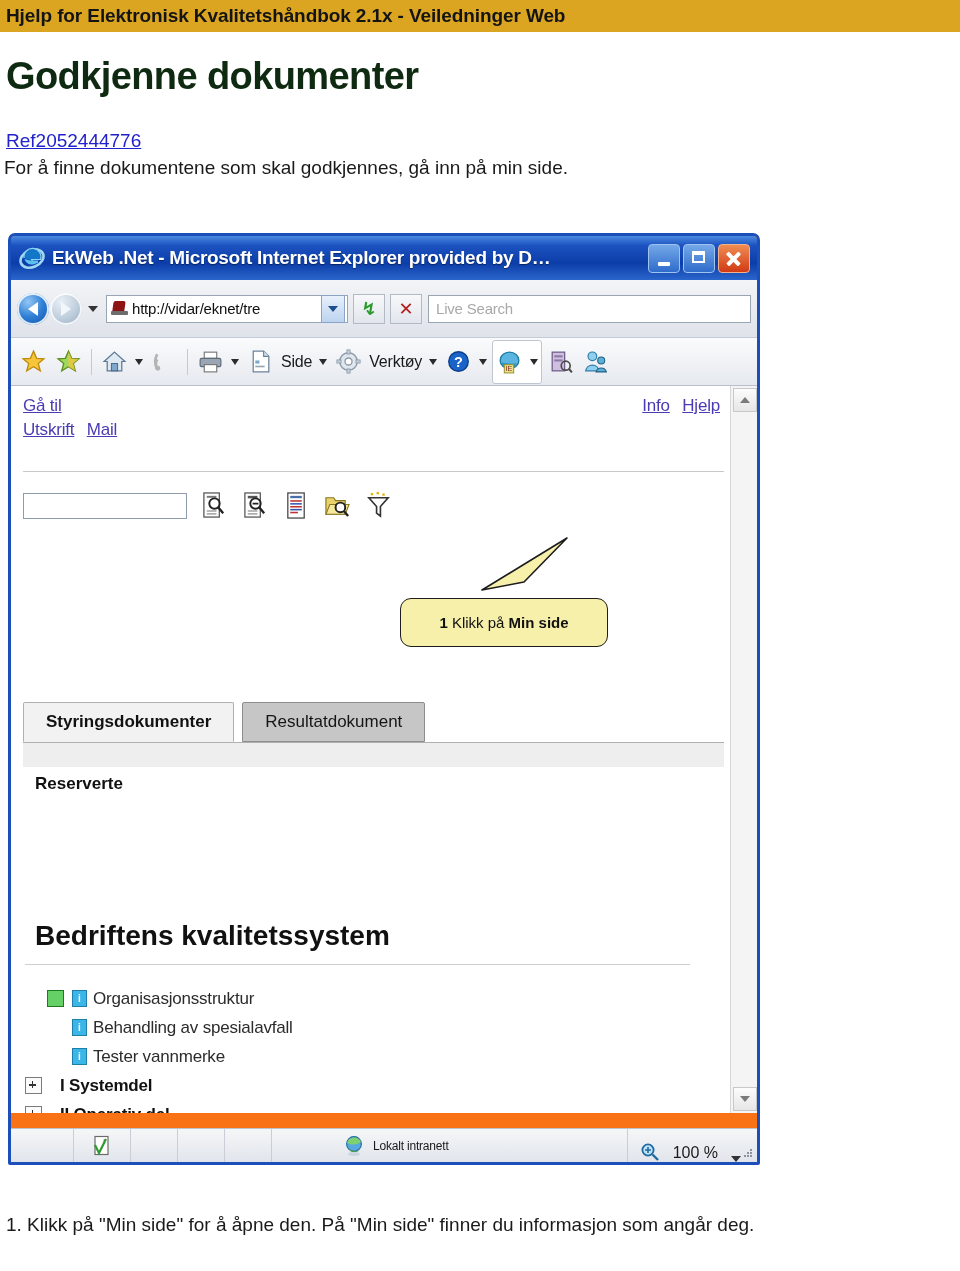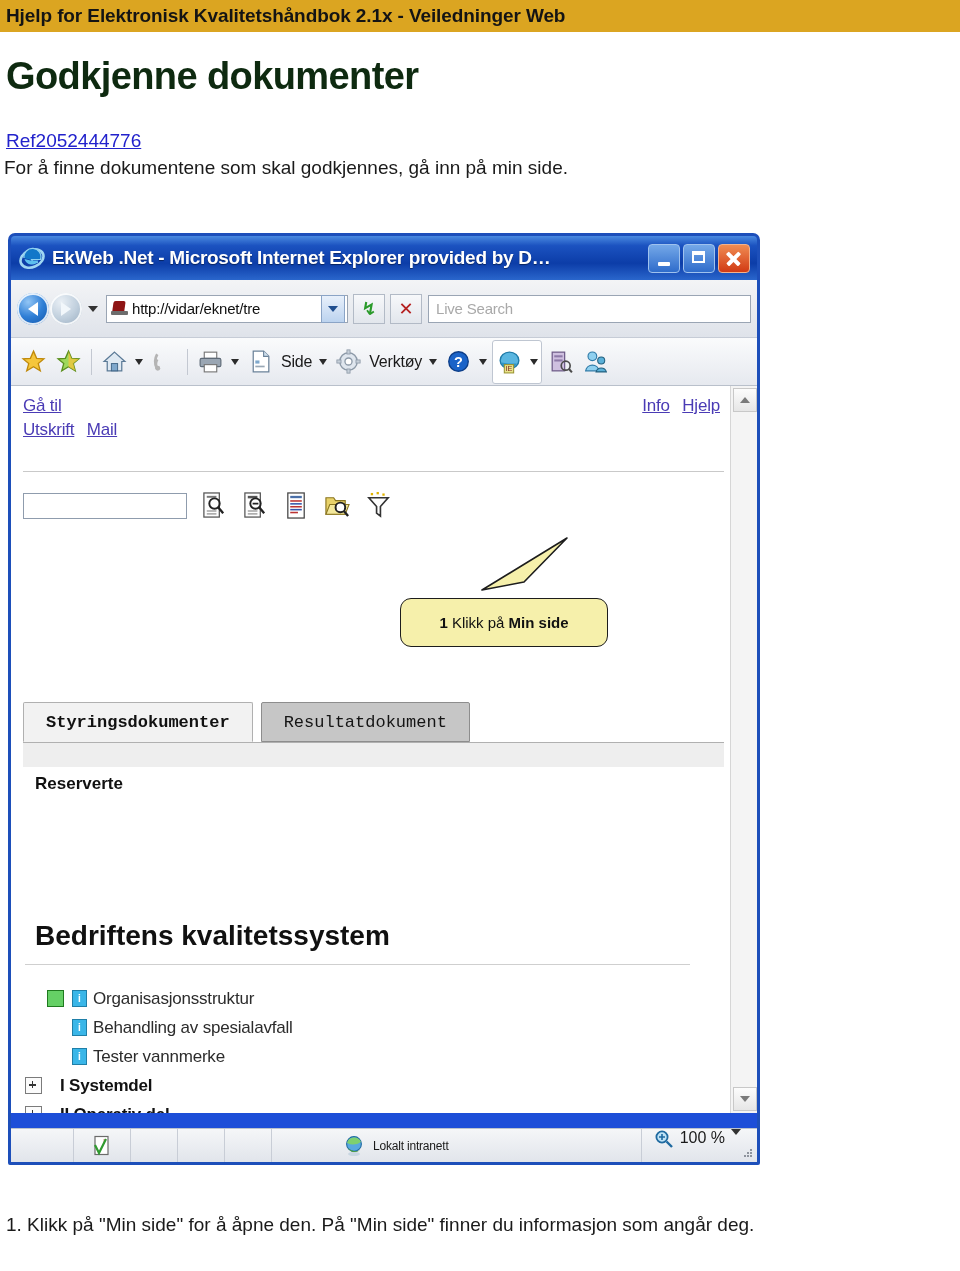--- a/index.html
+++ b/index.html
@@ -59,21 +59,21 @@
     color: #1a1a1a;
     white-space: nowrap;
   }
 
   
   .browser-window {
     position: absolute;
     left: 8px; top: 233px;
     width: 752px;
     height: 932px;
-    background: #1d4ed8;
+    background: #f97316;
     border: 3px solid #1d4fba;
     border-radius: 7px 7px 2px 2px;
     box-sizing: border-box;
     overflow: hidden;
     filter: blur(0.18px);
   }
 
   
   .bw-titlebar {
     position: relative;
@@ -308,21 +308,21 @@
   .callout-text b { font-weight: bold; }
   .callout-tail {
     position: absolute; left: 451px; top: 150px;
     width: 110px; height: 66px; z-index: 5;
   }
 
   
   .tab-strip {
     position: absolute; left: 12px; right: 6px; top: 312px;
     height: 44px;
-    display: flex; align-items: flex-end; font-family: Liberation Mono, monospace;
+    display: flex; align-items: flex-end;
   }
   .tab {
     height: 40px; padding: 0 22px;
     display: flex; align-items: center; justify-content: center;
     font-size: 17px; font-weight: bold; color: #111;
     box-sizing: border-box; white-space: nowrap;
   }
   .tab.active {
     background: #f2f2f2;
     border: 1px solid #b0b0b0; border-bottom-color: #f2f2f2;
@@ -397,21 +397,21 @@
     box-sizing: border-box;
   }
   .sb-cell { height: 100%; border-right: 1px solid #c8cdd6; flex: 0 0 auto; }
   .sb-seg1 { width: 62px; }
   .sb-seg2 { width: 56px; display: flex; align-items: center; justify-content: center; }
   .sb-seg3 { width: 46px; }
   .sb-seg4 { width: 46px; }
   .sb-seg5 { width: 46px; }
   .sb-zone { flex: 1 1 auto; display: flex; align-items: center; gap: 7px; padding-left: 72px; }
   .sb-zone-text { font-size: 12px; color: #1a1a1a; white-space: nowrap; letter-spacing: -0.2px; }
-  .sb-zoom { flex: 0 0 auto; display: flex; align-items: flex-start; gap: 6px; padding-right: 16px; border-left: 1px solid #c8cdd6; height: 100%; padding-left: 12px; }
+  .sb-zoom { flex: 0 0 auto; display: flex; align-items: flex-end; gap: 13px; padding-right: 16px; border-left: 1px solid #c8cdd6; height: 100%; padding-left: 12px; }
   .sb-zoom-text { font-size: 16px; color: #1a1a1a; white-space: nowrap; }
   .sb-caret { width: 0; height: 0; border-left: 5px solid transparent; border-right: 5px solid transparent; border-top: 6px solid #333; }
   .sb-grip { position: absolute; right: 3px; bottom: 3px; width: 12px; height: 12px; }
 
   
   .doc-footer {
     position: absolute;
     left: 6px; top: 1212px;
     width: 930px;
     font-size: 19px;

